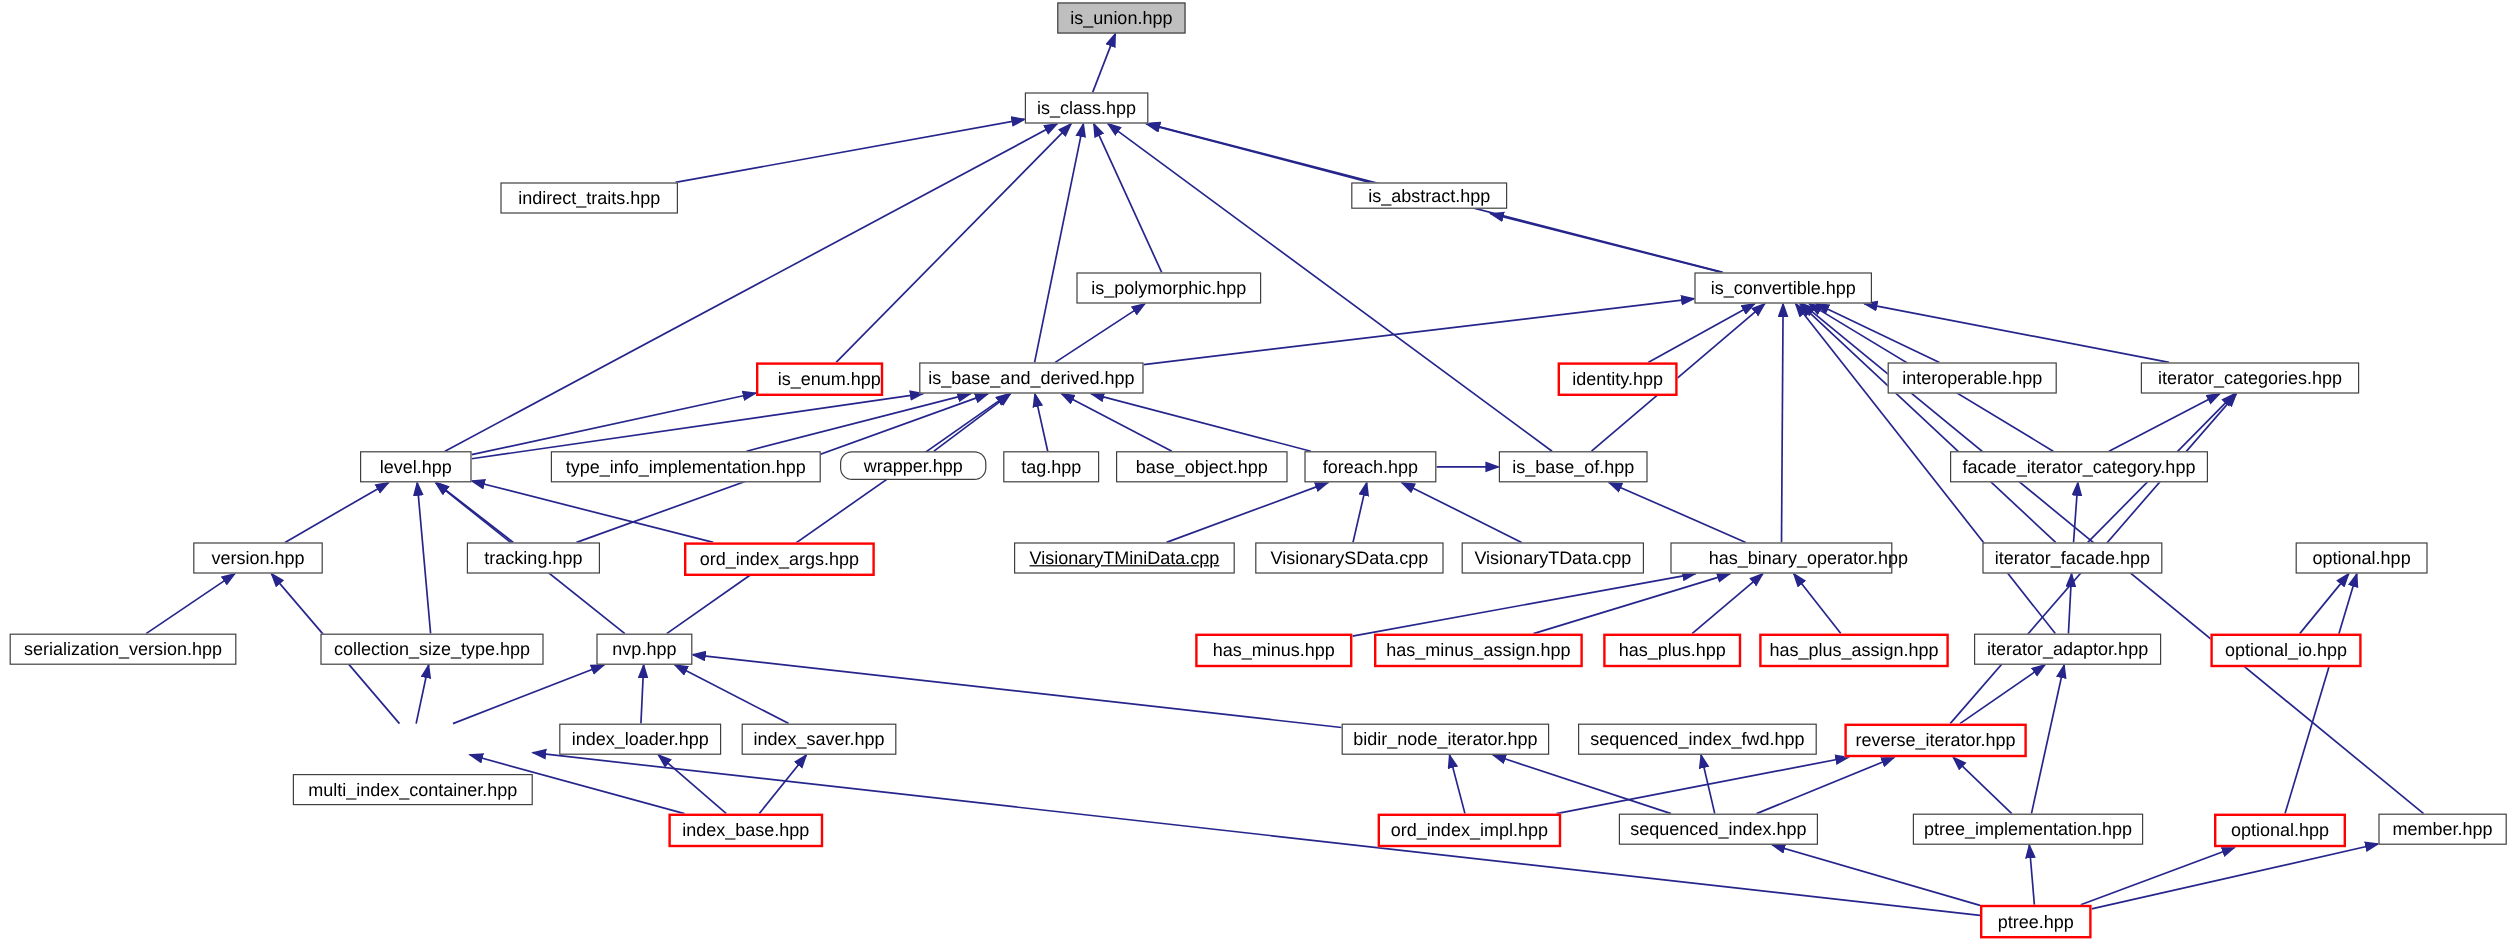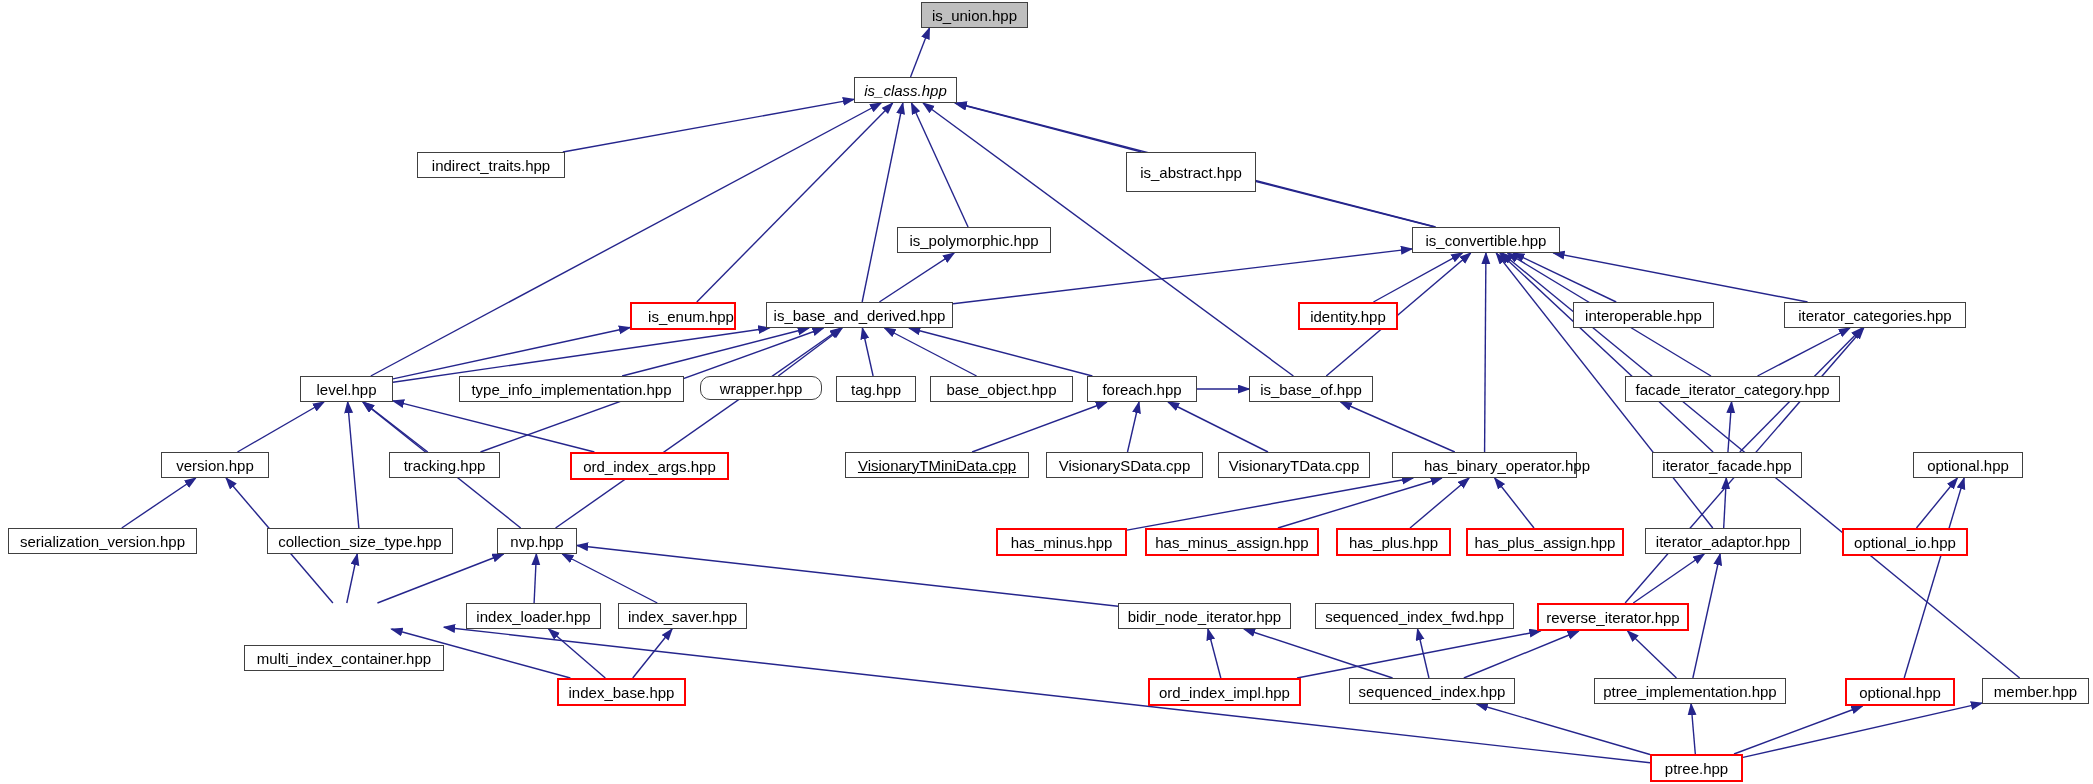--- a/index.html
+++ b/index.html
@@ -132,30 +132,30 @@
         <line x1="1297.02" y1="678" x2="1540.48" y2="631" stroke="#25258c" stroke-width="1.4" marker-end="url(#arrow)"></line>
         <line x1="1676.472972972973" y1="678" x2="1627.5675675675675" y2="631" stroke="#25258c" stroke-width="1.4" marker-end="url(#arrow)"></line>
         <line x1="1695.3181818181818" y1="754" x2="1691.0974025974026" y2="704" stroke="#25258c" stroke-width="1.4" marker-end="url(#arrow)"></line>
         <line x1="1650" y1="754.4631379962193" x2="1476.655844155844" y2="704" stroke="#25258c" stroke-width="1.4" marker-end="url(#arrow)"></line>
         <line x1="1733.9868421052631" y1="754" x2="1862.5131578947369" y2="706" stroke="#25258c" stroke-width="1.4" marker-end="url(#arrow)"></line>
         <line x1="1743" y1="757.4380530973451" x2="1982" y2="703.1519174041298" stroke="#25258c" stroke-width="1.4" marker-end="url(#arrow)"></line>
         <line x1="1650" y1="762.7741219963032" x2="444" y2="627.2384473197782" stroke="#25258c" stroke-width="1.4" marker-end="url(#arrow)"></line>
       </g>
   </svg>
   <div id="node-group">
-      <div class="graph-node filled" style="left: 881px; top: 2px; width: 107px; height: 26px; margin-left: 40px;">
+      <div class="graph-node filled" style="left: 881px; top: 2px; width: 107px; height: 26px;">
         <span class="node-label">is_union.hpp</span>
       </div>
-      <div class="graph-node" style="left: 854px; top: 77px; width: 103px; height: 26px; font-style: italic;">
+      <div class="graph-node" style="left: 854px; top: 77px; width: 103px; height: 26px;">
         <span class="node-label">is_class.hpp</span>
       </div>
       <div class="graph-node" style="left: 417px; top: 152px; width: 148px; height: 26px;">
         <span class="node-label">indirect_traits.hpp</span>
       </div>
-      <div class="graph-node" style="left: 1126px; top: 152px; width: 130px; height: 40px;">
+      <div class="graph-node" style="left: 1126px; top: 152px; width: 130px; height: 22px;">
         <span class="node-label">is_abstract.hpp</span>
       </div>
       <div class="graph-node" style="left: 1412px; top: 227px; width: 148px; height: 26px;">
         <span class="node-label">is_convertible.hpp</span>
       </div>
       <div class="graph-node" style="left: 897px; top: 227px; width: 154px; height: 26px;">
         <span class="node-label">is_polymorphic.hpp</span>
       </div>
       <div class="graph-node red" style="left: 630px; top: 302px; width: 106px; height: 28px; padding-left: 16px;">
         <span class="node-label">is_enum.hpp</span>

